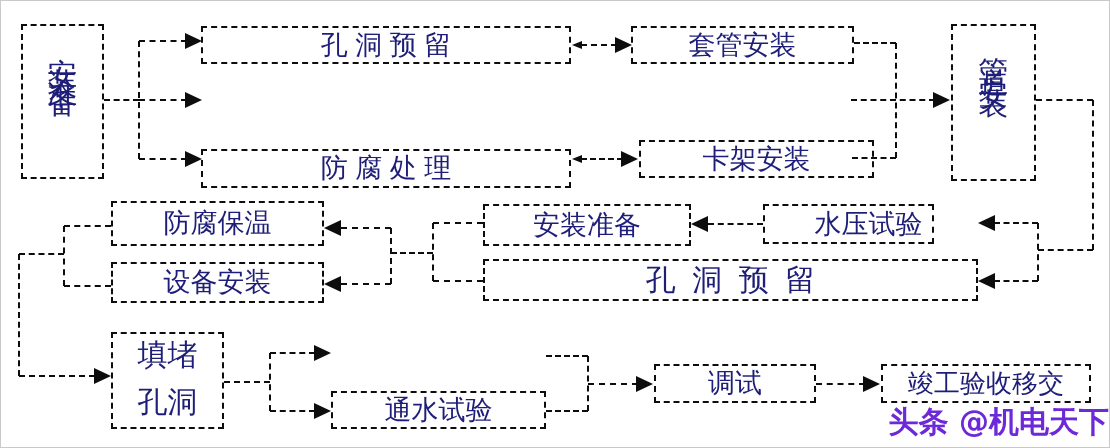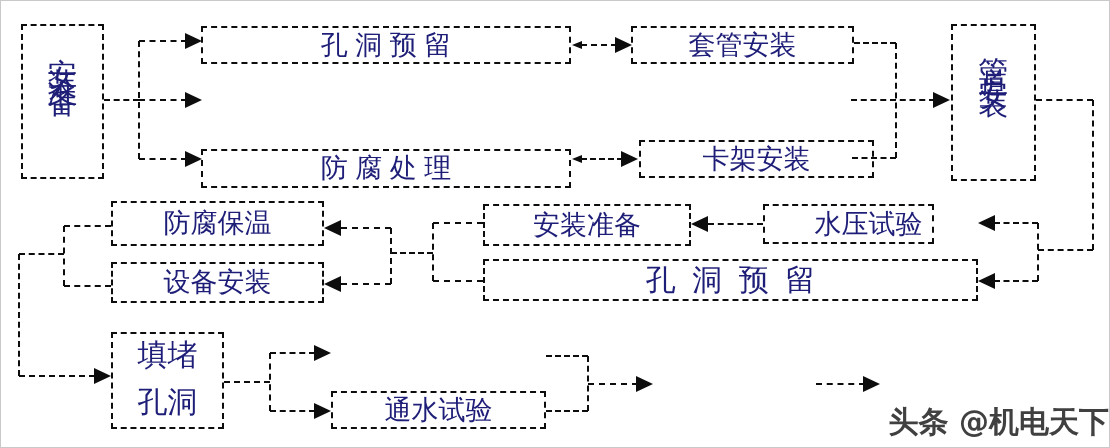--- a/index.html
+++ b/index.html
@@ -23,21 +23,21 @@
   .wrapbox{white-space:normal;text-align:center;font-size:30px;line-height:1.55;}
   .ls-wide{letter-spacing:0.55em;text-indent:0.55em;font-size:30px;}
   .ls-med{letter-spacing:0.28em;text-indent:0.28em;}
   .hl{position:absolute;height:0;border-top:2px dashed #0d0d0d;}
   .vl{position:absolute;width:0;border-left:2px dashed #0d0d0d;}
   .arr-r{position:absolute;width:0;height:0;border-top:8px solid transparent;border-bottom:8px solid transparent;border-left:17px solid #0d0d0d;}
   .arr-l{position:absolute;width:0;height:0;border-top:8px solid transparent;border-bottom:8px solid transparent;border-right:17px solid #0d0d0d;}
   .arr-sl{position:absolute;width:0;height:0;border-top:4px solid transparent;border-bottom:4px solid transparent;border-right:10px solid #0d0d0d;}
   .watermark{
     position:absolute;left:872px;top:401px;width:236px;
-    font-size:30px;font-weight:bold;color:#404040;text-align:right;
+    font-size:30px;font-weight:bold;color:#6d28d9;text-align:right;
     text-shadow:-2px -2px 0 #fff,2px -2px 0 #fff,-2px 2px 0 #fff,2px 2px 0 #fff,0 2px 0 #fff,0 -2px 0 #fff,2px 0 0 #fff,-2px 0 0 #fff;
     white-space:nowrap;
   }
 </style>
 </head>
 <body>
 
 <div id="stage">
 
   <div class="box vbox" style="left:20px;top:23px;width:83px;height:155px;">
@@ -87,21 +87,27 @@
 
   <div class="box wrapbox" style="left:110px;top:331px;width:113px;height:97px;font-family:Liberation Mono, monospace;">
     <span style="display:block;width:72px;">填堵孔洞</span>
   </div>
 
 
   <div class="box" style="left:330px;top:390px;width:215px;height:38px;">
     <span>通水试验</span>
   </div>
 
+  <div class="box" style="left:653px;top:363px;width:162px;height:39px;">
+    <span>调试</span>
+  </div>
 
+  <div class="box" style="left:880px;top:363px;width:210px;height:39px;font-size:26px;">
+    <span>竣工验收移交</span>
+  </div>
 
   <div class="hl" style="left:103px;top:98px;width:35px;"></div>
   <div class="vl" style="left:137px;top:40px;height:118px;"></div>
   <div class="hl" style="left:138px;top:39px;width:48px;"></div>
   <div class="arr-r" style="left:184px;top:32px;"></div>
   <div class="hl" style="left:138px;top:98px;width:48px;"></div>
   <div class="arr-r" style="left:184px;top:91px;"></div>
   <div class="hl" style="left:138px;top:157px;width:48px;"></div>
   <div class="arr-r" style="left:184px;top:150px;"></div>
 

